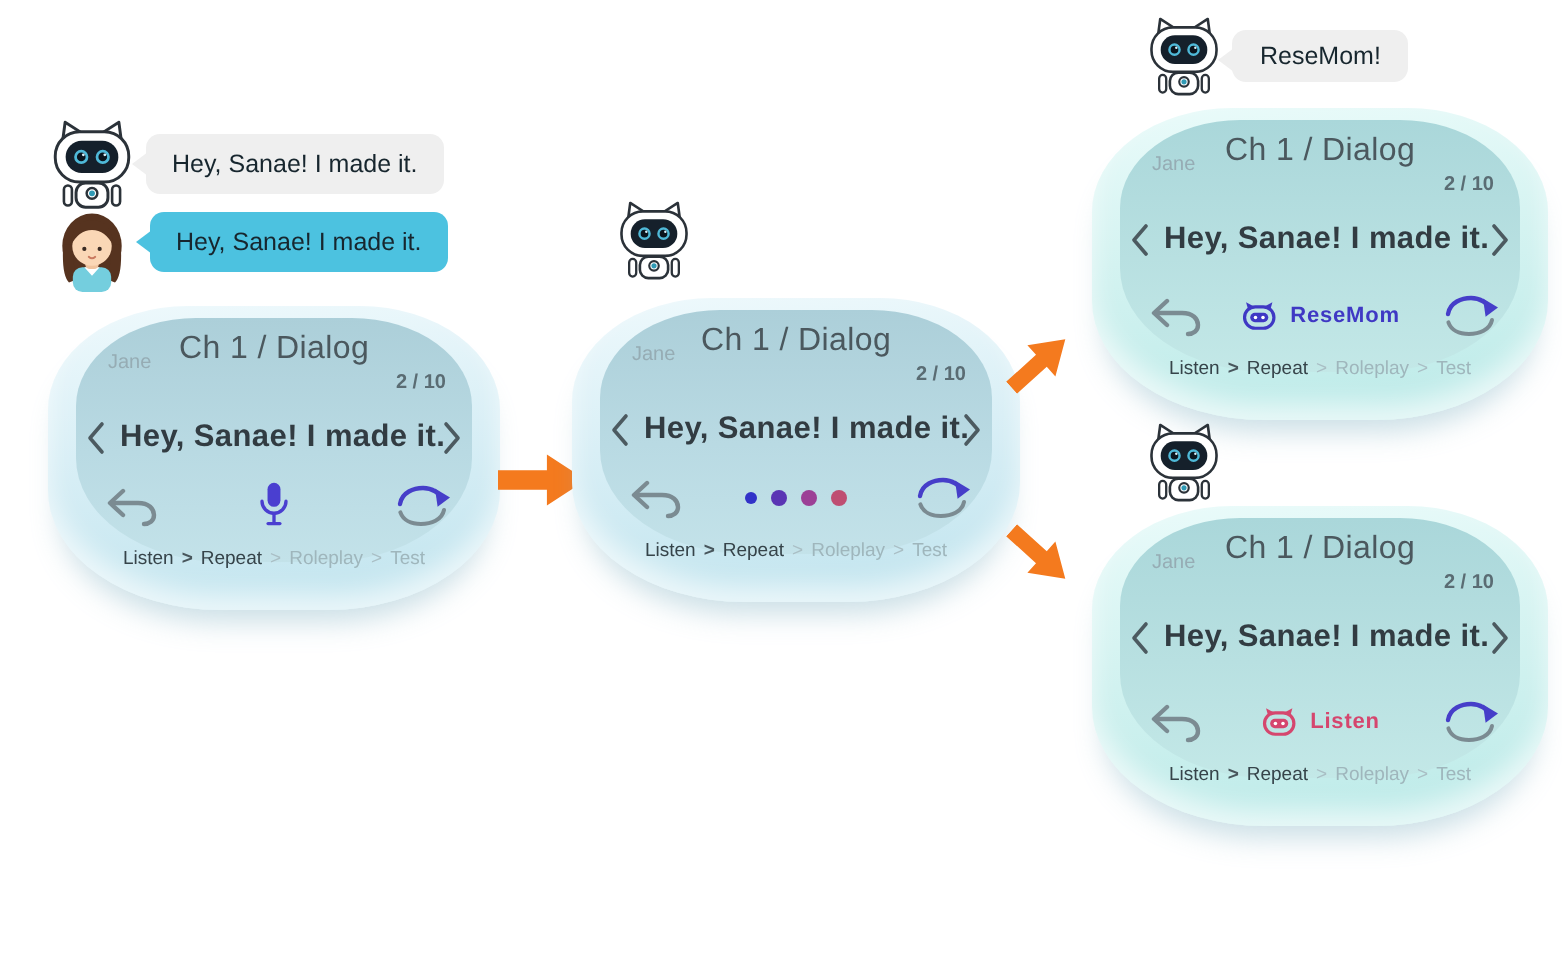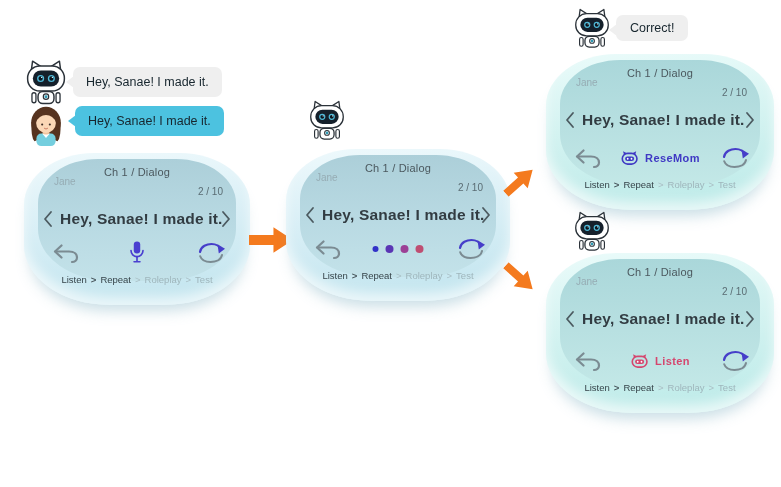--- a/index.html
+++ b/index.html
@@ -19,23 +19,23 @@
   
   .device{position:absolute;}
   .shell{position:absolute;inset:0;border-radius:70px 70px 86px 86px / 52px 52px 60px 60px;
     background:linear-gradient(175deg,#eef9fc 0%,#d9eff6 45%,#c0e4ee 100%);
     box-shadow:0 12px 14px -6px rgba(140,185,200,.45), inset 0 -8px 12px rgba(255,255,255,.65);}
   .glass{position:absolute;left:14px;right:14px;top:6px;bottom:24px;border-radius:60px 60px 74px 74px / 44px 44px 52px 52px;
     background:linear-gradient(180deg,#accfd9 0%,#b9dae3 55%,#c3e2e9 100%);}
   .device.mint .shell{background:linear-gradient(175deg,#eafbfa 0%,#d4f3f1 45%,#bbeae8 100%);}
   .device.mint .glass{background:linear-gradient(180deg,#aad7da 0%,#b8e0e1 55%,#c3e8e7 100%);}
 
-  .scr-title{position:absolute;top:13px;left:0;right:0;text-align:center;font-size:11px;color:#4b585e;letter-spacing:.2px;}
+  .scr-title{position:absolute;top:13px;left:0;right:0;text-align:center;font-size:16px;color:#4b585e;letter-spacing:.2px;}
   .scr-speaker{position:absolute;top:23px;left:30px;font-size:10px;color:#96acb4;}
-  .scr-counter{position:absolute;top:33px;right:27px;font-size:10px;color:#5a6c73;}
+  .scr-counter{position:absolute;top:33px;right:27px;font-size:10px;color:#5a6c73;font-weight:bold;}
   .scr-sentence{position:absolute;top:57px;left:36px;right:36px;text-align:center;font-size:15.5px;font-weight:600;color:#323c42;letter-spacing:.2px;white-space:nowrap;}
   .chev{position:absolute;top:57px;cursor:pointer;}
   .chev.left{left:19px;} .chev.right{right:19px;}
   .chev svg{stroke:#4c5a60;fill:none;stroke-width:1.8;stroke-linecap:round;stroke-linejoin:round;}
 
   .act{position:absolute;cursor:pointer;}
   .act.undo{left:29px;bottom:41px;}
   .act.redo{right:25px;bottom:41px;}
   .act.mid{left:50%;transform:translateX(-50%);bottom:41px;}
 
@@ -272,21 +272,21 @@
       </svg>
   </div>
 
   <div class="abs" style="left:569px;top:6px">
     <svg width="46" height="43">
         <use href="#sym-robot"></use>
       </svg>
   </div>
   <div class="bubble grey" style="left:616px;top:15px;padding:5px 14px">
     <span class="tail"></span>
-    <span>Correct!</span>
+    <span>ReseMom!</span>
   </div>
 
   <div class="device mint" style="left:546px;top:54px;width:228px;height:156px">
     <div class="shell"></div>
     <div class="glass"></div>
     <div class="scr-title">Ch 1 / Dialog</div>
     <div class="scr-speaker">Jane</div>
     <div class="scr-counter">2 / 10</div>
     <div class="chev left">
         <svg width="10" height="18">

